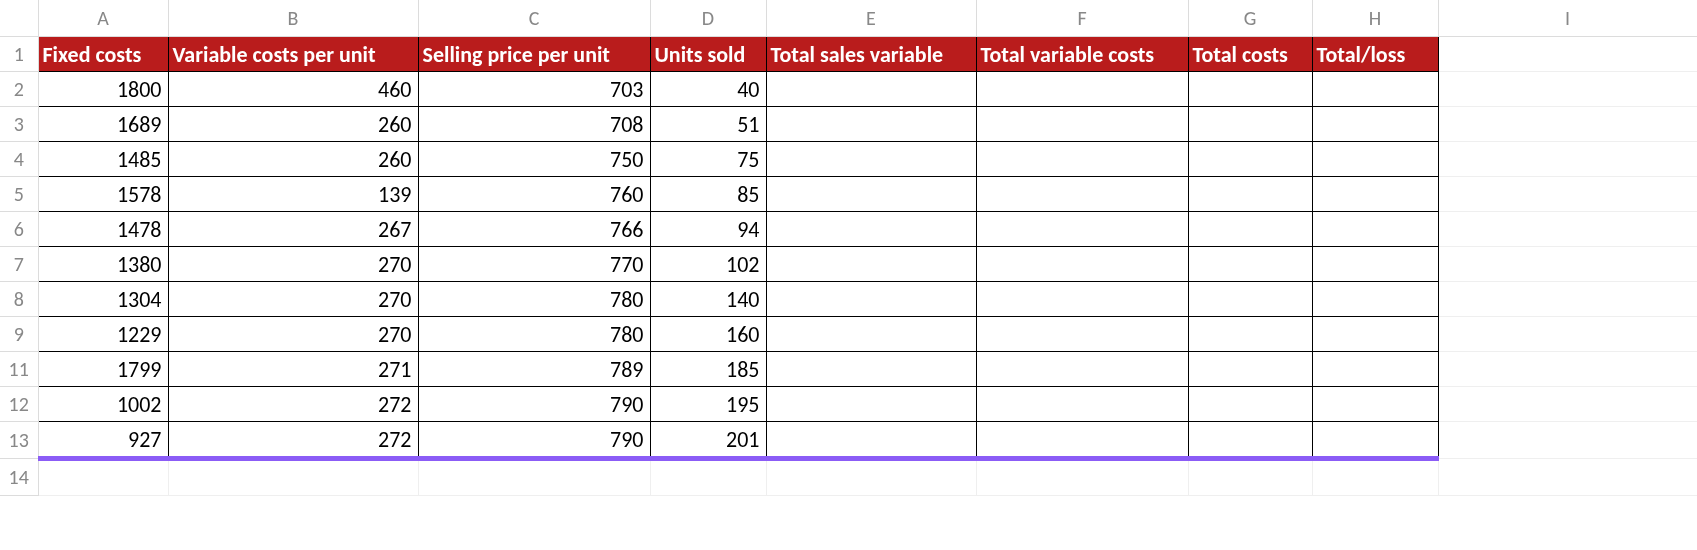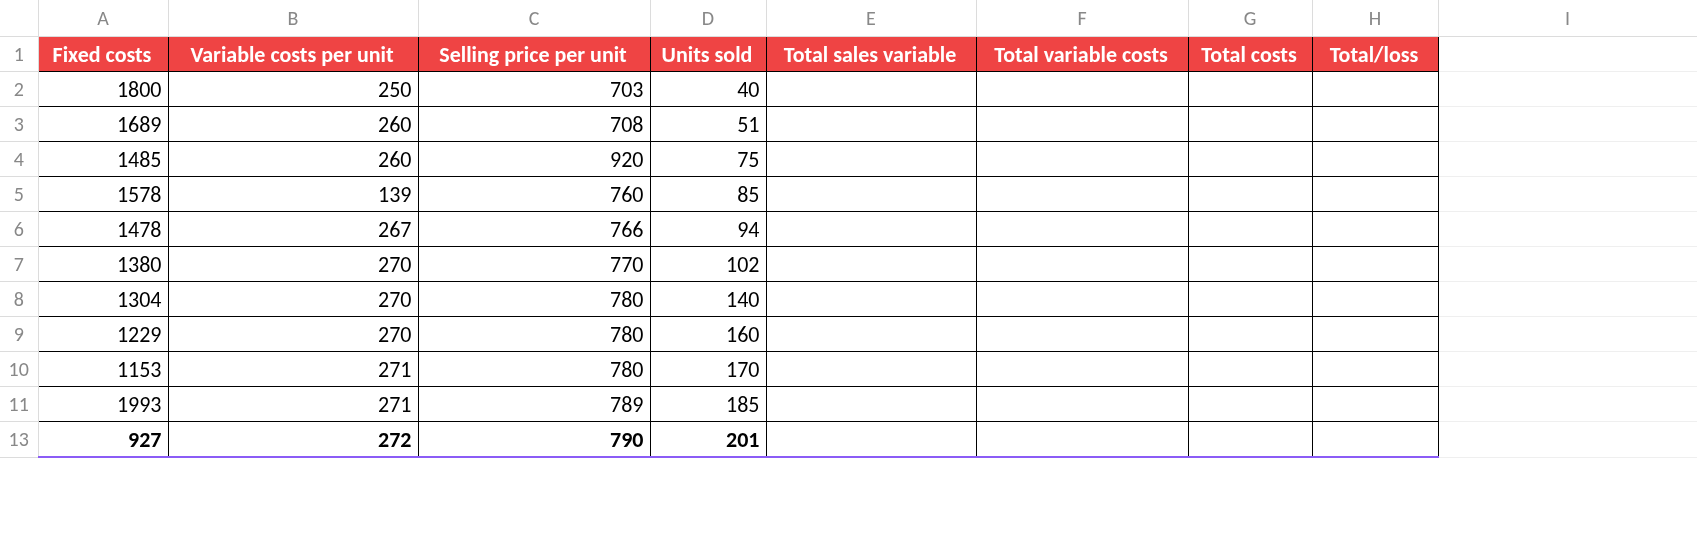--- a/index.html
+++ b/index.html
@@ -57,31 +57,31 @@
     text-align: right;
     border-right: 1px solid #efefef;
     border-bottom: 1px solid #efefef;
     overflow: hidden;
     white-space: nowrap;
   }
   
   td.data-border-top    { border-top: 1px solid #000; }
   td.data-border-left   { border-left: 1px solid #000; }
   td.data-border-right  { border-right: 1px solid #000; }
-  td.data-border-bottom { border-bottom: 2px solid #8b5cf6; font-weight: bold; }
+  td.data-border-bottom { border-bottom: 5px solid #8b5cf6; }
   td.data-inner-h { border-bottom: 1px solid #000; }
   td.data-inner-v { border-right: 1px solid #000; }
 
   
   td.header-cell {
-    background: #ef4444;
+    background: #b91c1c;
     color: #ffffff;
     font-weight: 700;
     font-size: 22px;
-    text-align: center;
+    text-align: left;
     padding-left: 4px;
   }
 
   
   col.c-gutter { width: 38px; }
   col.c-A { width: 130px; }
   col.c-B { width: 250px; }
   col.c-C { width: 232px; }
   col.c-D { width: 116px; }
   col.c-E { width: 210px; }
@@ -131,21 +131,21 @@
       <td class="cell header-cell data-border-top data-inner-v data-inner-h">Total sales variable</td>
       <td class="cell header-cell data-border-top data-inner-v data-inner-h">Total variable costs</td>
       <td class="cell header-cell data-border-top data-inner-v data-inner-h">Total costs</td>
       <td class="cell header-cell data-border-top data-border-right data-inner-h">Total/loss</td>
       <td class="cell"></td>
     </tr>
 
     <tr>
       <th class="row-heading">2</th>
       <td class="cell data-border-left data-inner-v data-inner-h">1800</td>
-      <td class="cell data-inner-v data-inner-h">250</td>
+      <td class="cell data-inner-v data-inner-h">460</td>
       <td class="cell data-inner-v data-inner-h">703</td>
       <td class="cell data-inner-v data-inner-h">40</td>
       <td class="cell data-inner-v data-inner-h"></td>
       <td class="cell data-inner-v data-inner-h"></td>
       <td class="cell data-inner-v data-inner-h"></td>
       <td class="cell data-border-right data-inner-h"></td>
       <td class="cell"></td>
     </tr>
     <tr>
       <th class="row-heading">3</th>
@@ -156,21 +156,21 @@
       <td class="cell data-inner-v data-inner-h"></td>
       <td class="cell data-inner-v data-inner-h"></td>
       <td class="cell data-inner-v data-inner-h"></td>
       <td class="cell data-border-right data-inner-h"></td>
       <td class="cell"></td>
     </tr>
     <tr>
       <th class="row-heading">4</th>
       <td class="cell data-border-left data-inner-v data-inner-h">1485</td>
       <td class="cell data-inner-v data-inner-h">260</td>
-      <td class="cell data-inner-v data-inner-h">920</td>
+      <td class="cell data-inner-v data-inner-h">750</td>
       <td class="cell data-inner-v data-inner-h">75</td>
       <td class="cell data-inner-v data-inner-h"></td>
       <td class="cell data-inner-v data-inner-h"></td>
       <td class="cell data-inner-v data-inner-h"></td>
       <td class="cell data-border-right data-inner-h"></td>
       <td class="cell"></td>
     </tr>
     <tr>
       <th class="row-heading">5</th>
       <td class="cell data-border-left data-inner-v data-inner-h">1578</td>
@@ -225,51 +225,63 @@
       <td class="cell data-inner-v data-inner-h">270</td>
       <td class="cell data-inner-v data-inner-h">780</td>
       <td class="cell data-inner-v data-inner-h">160</td>
       <td class="cell data-inner-v data-inner-h"></td>
       <td class="cell data-inner-v data-inner-h"></td>
       <td class="cell data-inner-v data-inner-h"></td>
       <td class="cell data-border-right data-inner-h"></td>
       <td class="cell"></td>
     </tr>
     <tr>
-      <th class="row-heading">10</th>
-      <td class="cell data-border-left data-inner-v data-inner-h">1153</td>
-      <td class="cell data-inner-v data-inner-h">271</td>
-      <td class="cell data-inner-v data-inner-h">780</td>
-      <td class="cell data-inner-v data-inner-h">170</td>
-      <td class="cell data-inner-v data-inner-h"></td>
-      <td class="cell data-inner-v data-inner-h"></td>
-      <td class="cell data-inner-v data-inner-h"></td>
-      <td class="cell data-border-right data-inner-h"></td>
-      <td class="cell"></td>
-    </tr>
-    <tr>
       <th class="row-heading">11</th>
-      <td class="cell data-border-left data-inner-v data-inner-h">1993</td>
+      <td class="cell data-border-left data-inner-v data-inner-h">1799</td>
       <td class="cell data-inner-v data-inner-h">271</td>
       <td class="cell data-inner-v data-inner-h">789</td>
       <td class="cell data-inner-v data-inner-h">185</td>
+      <td class="cell data-inner-v data-inner-h"></td>
+      <td class="cell data-inner-v data-inner-h"></td>
+      <td class="cell data-inner-v data-inner-h"></td>
+      <td class="cell data-border-right data-inner-h"></td>
+      <td class="cell"></td>
+    </tr>
+    <tr>
+      <th class="row-heading">12</th>
+      <td class="cell data-border-left data-inner-v data-inner-h">1002</td>
+      <td class="cell data-inner-v data-inner-h">272</td>
+      <td class="cell data-inner-v data-inner-h">790</td>
+      <td class="cell data-inner-v data-inner-h">195</td>
       <td class="cell data-inner-v data-inner-h"></td>
       <td class="cell data-inner-v data-inner-h"></td>
       <td class="cell data-inner-v data-inner-h"></td>
       <td class="cell data-border-right data-inner-h"></td>
       <td class="cell"></td>
     </tr>
     <tr>
       <th class="row-heading">13</th>
       <td class="cell data-border-left data-inner-v data-border-bottom">927</td>
       <td class="cell data-inner-v data-border-bottom">272</td>
       <td class="cell data-inner-v data-border-bottom">790</td>
       <td class="cell data-inner-v data-border-bottom">201</td>
       <td class="cell data-inner-v data-border-bottom"></td>
       <td class="cell data-inner-v data-border-bottom"></td>
       <td class="cell data-inner-v data-border-bottom"></td>
       <td class="cell data-border-right data-border-bottom"></td>
       <td class="cell"></td>
     </tr>
 
+    <tr>
+      <th class="row-heading">14</th>
+      <td class="cell"></td>
+      <td class="cell"></td>
+      <td class="cell"></td>
+      <td class="cell"></td>
+      <td class="cell"></td>
+      <td class="cell"></td>
+      <td class="cell"></td>
+      <td class="cell"></td>
+      <td class="cell"></td>
+    </tr>
   </tbody>
     </table>
 </div>
 
 </body></html>

